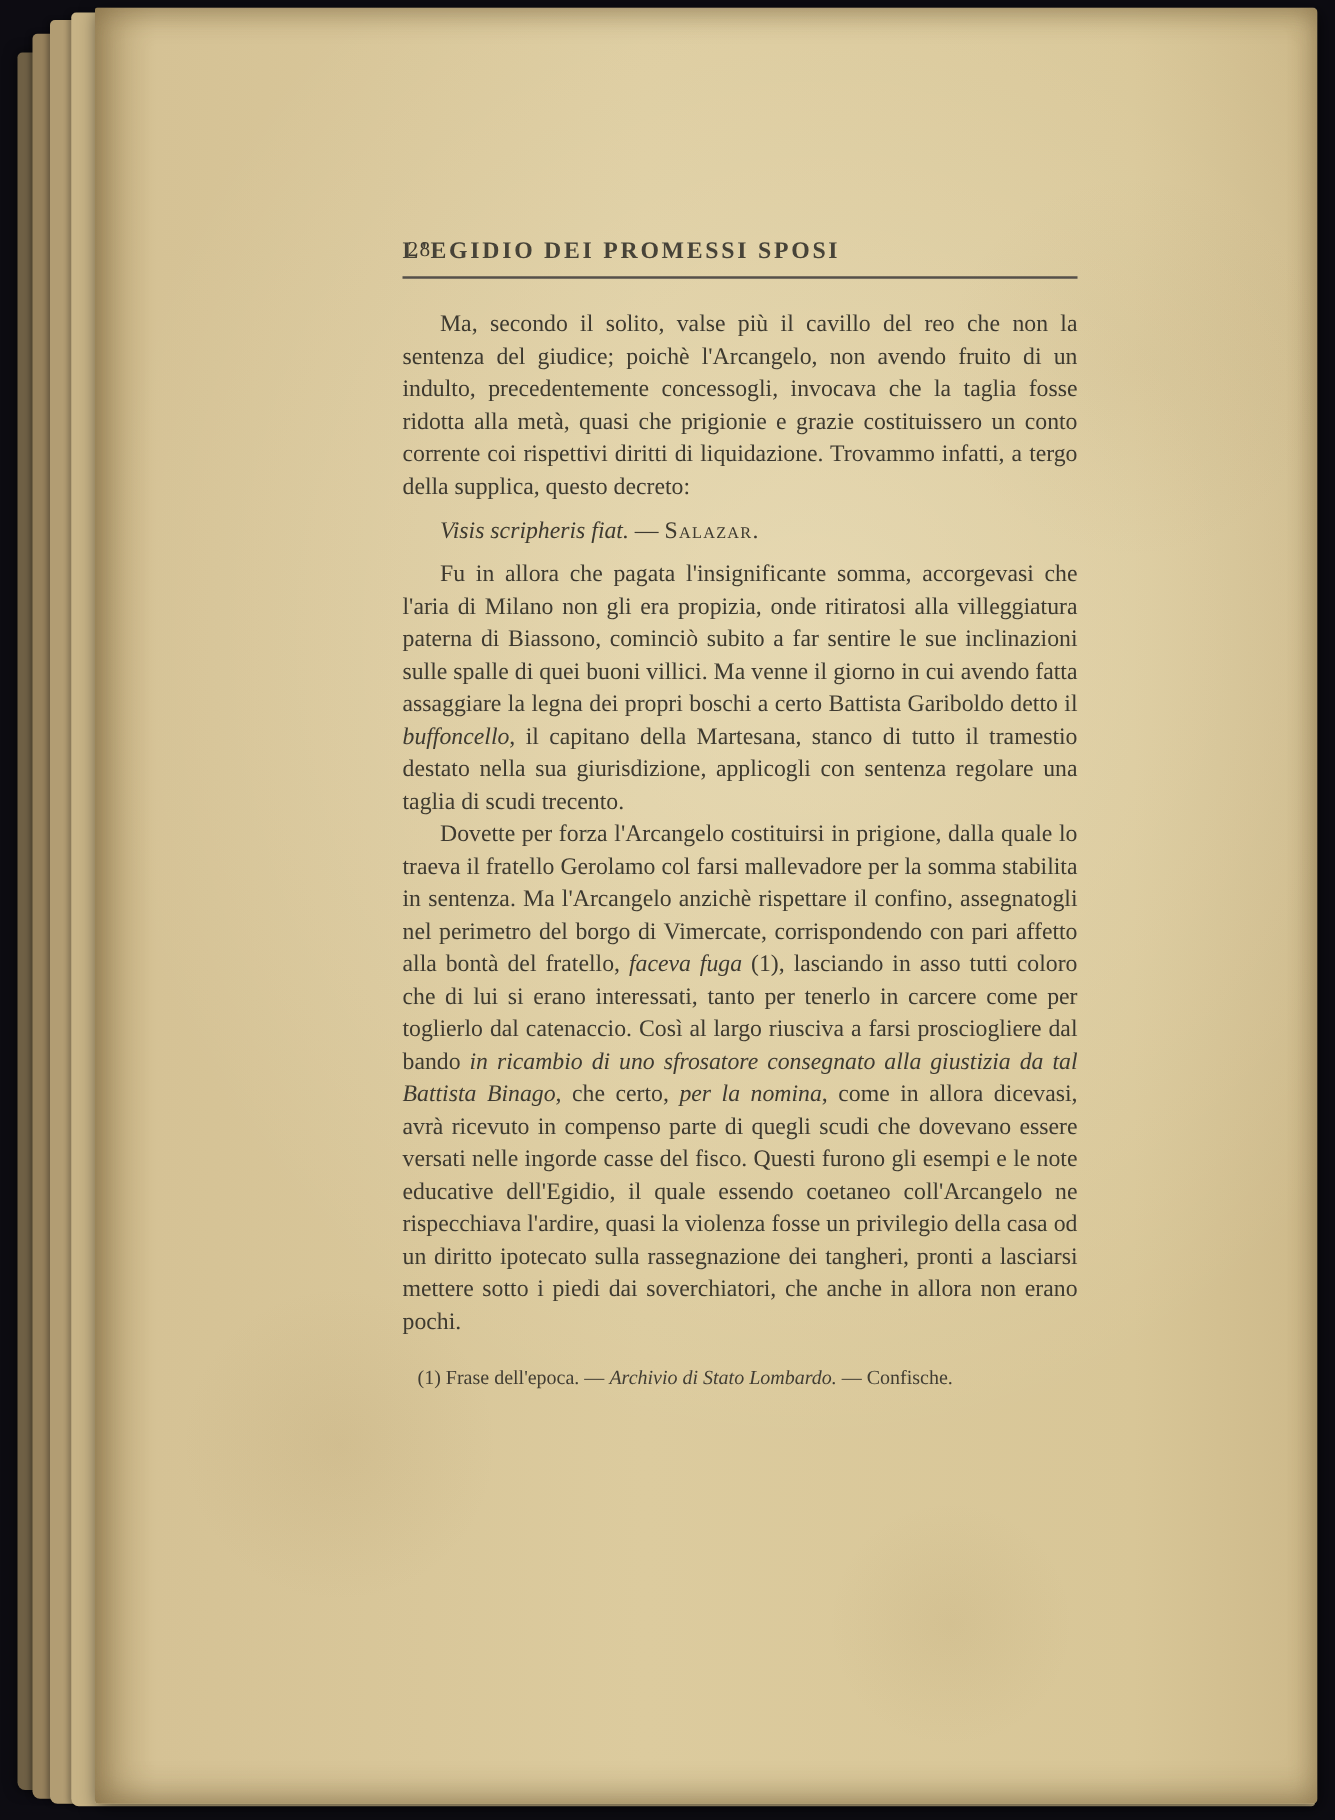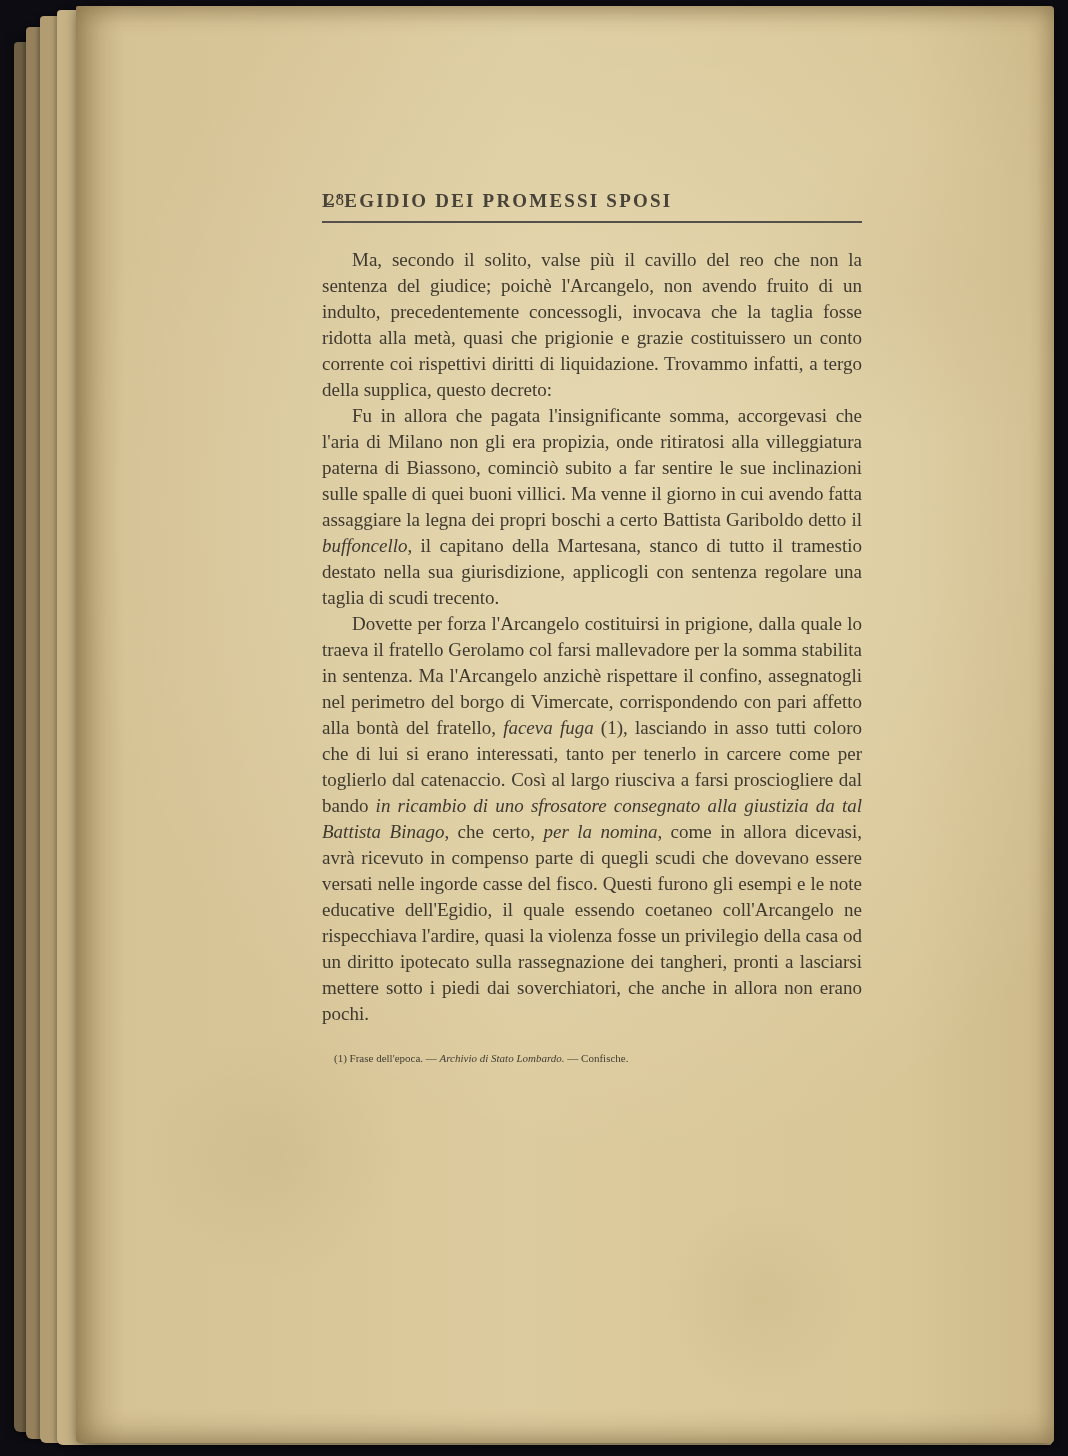--- a/index.html
+++ b/index.html
@@ -68,21 +68,21 @@
     text-indent: 30px;
     text-align: justify;
   }
   .para.decree { margin: 9px 0; text-align: left; }
   .it { font-style: italic; }
   .sc { font-variant: small-caps; letter-spacing: 1px; }
 
   .footnote {
     margin-top: 22px;
     padding-left: 12px;
-    font-size: 11px;
+    font-size: 16px;
     line-height: 19px;
     color: #413d33;
   }
 </style>
 </head>
 <body>
 
 <div class="edge edge-1"></div>
 <div class="edge edge-2"></div>
 <div class="edge edge-3"></div>
@@ -92,20 +92,21 @@
   <div class="text-block">
 
     <div class="page-header">
       <span class="page-number">28</span>
       <div class="running-title">L'EGIDIO DEI PROMESSI SPOSI</div>
     </div>
     <hr class="header-rule">
 
     <div class="body-text">
         <p class="para"><span>Ma, secondo il solito, valse più il cavillo del reo che non la sentenza del giudice; poichè l'Arcangelo, non avendo fruito di un indulto, precedentemente concessogli, invocava che la taglia fosse ridotta alla metà, quasi che prigionie e grazie costituissero un conto corrente coi rispettivi diritti di liquidazione. Trovammo infatti, a tergo della supplica, questo decreto:</span></p>
+        <p class="para decree"><span class="it">Visis scripheris fiat.</span><span> — </span><span class="sc">Salazar.</span></p>
         <p class="para"><span>Fu in allora che pagata l'insignificante somma, accorgevasi che l'aria di Milano non gli era propizia, onde ritiratosi alla villeggiatura paterna di Biassono, cominciò subito a far sentire le sue inclinazioni sulle spalle di quei buoni villici. Ma venne il giorno in cui avendo fatta assaggiare la legna dei propri boschi a certo Battista Gariboldo detto il </span><span class="it">buffoncello</span><span>, il capitano della Martesana, stanco di tutto il tramestio destato nella sua giurisdizione, applicogli con sentenza regolare una taglia di scudi trecento.</span></p>
         <p class="para"><span>Dovette per forza l'Arcangelo costituirsi in prigione, dalla quale lo traeva il fratello Gerolamo col farsi mallevadore per la somma stabilita in sentenza. Ma l'Arcangelo anzichè rispettare il confino, assegnatogli nel perimetro del borgo di Vimercate, corrispondendo con pari affetto alla bontà del fratello, </span><span class="it">faceva fuga</span><span> (1), lasciando in asso tutti coloro che di lui si erano interessati, tanto per tenerlo in carcere come per toglierlo dal catenaccio. Così al largo riusciva a farsi prosciogliere dal bando </span><span class="it">in ricambio di uno sfrosatore consegnato alla giustizia da tal Battista Binago</span><span>, che certo, </span><span class="it">per la nomina</span><span>, come in allora dicevasi, avrà ricevuto in compenso parte di quegli scudi che dovevano essere versati nelle ingorde casse del fisco. Questi furono gli esempi e le note educative dell'Egidio, il quale essendo coetaneo coll'Arcangelo ne rispecchiava l'ardire, quasi la violenza fosse un privilegio della casa od un diritto ipotecato sulla rassegnazione dei tangheri, pronti a lasciarsi mettere sotto i piedi dai soverchiatori, che anche in allora non erano pochi.</span></p>
       </div>
 
     <div class="footnote"><span>(1) Frase dell'epoca. — </span><span class="it">Archivio di Stato Lombardo.</span><span> — Confische.</span></div>
 
   </div>
 </div>
 
 </body></html>

